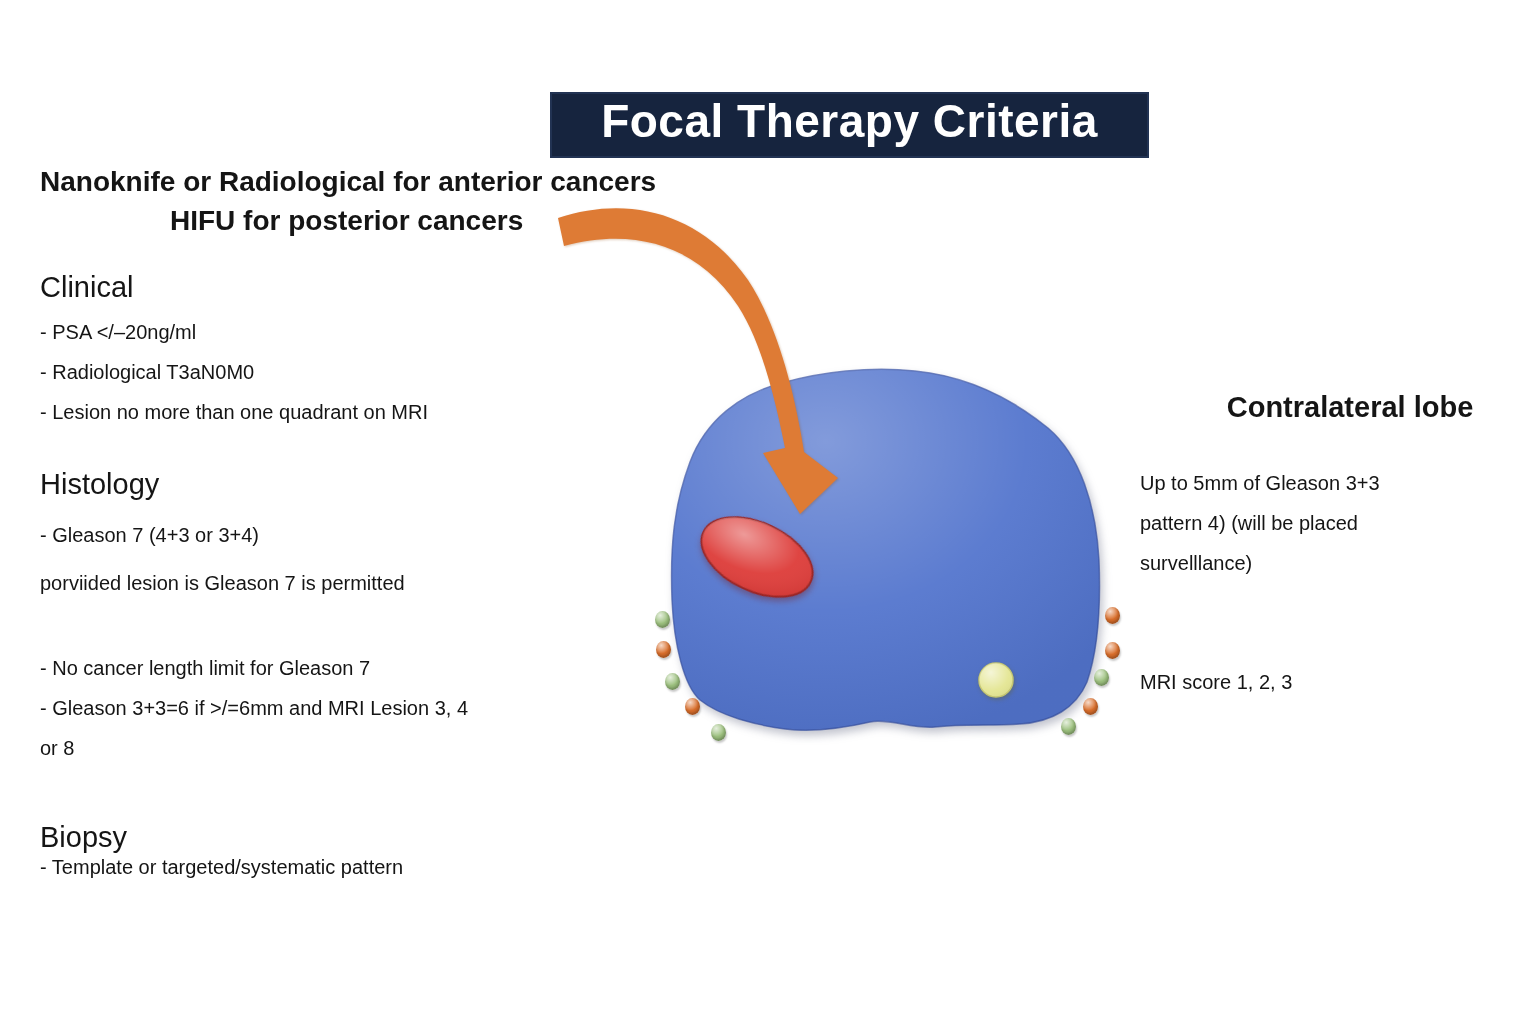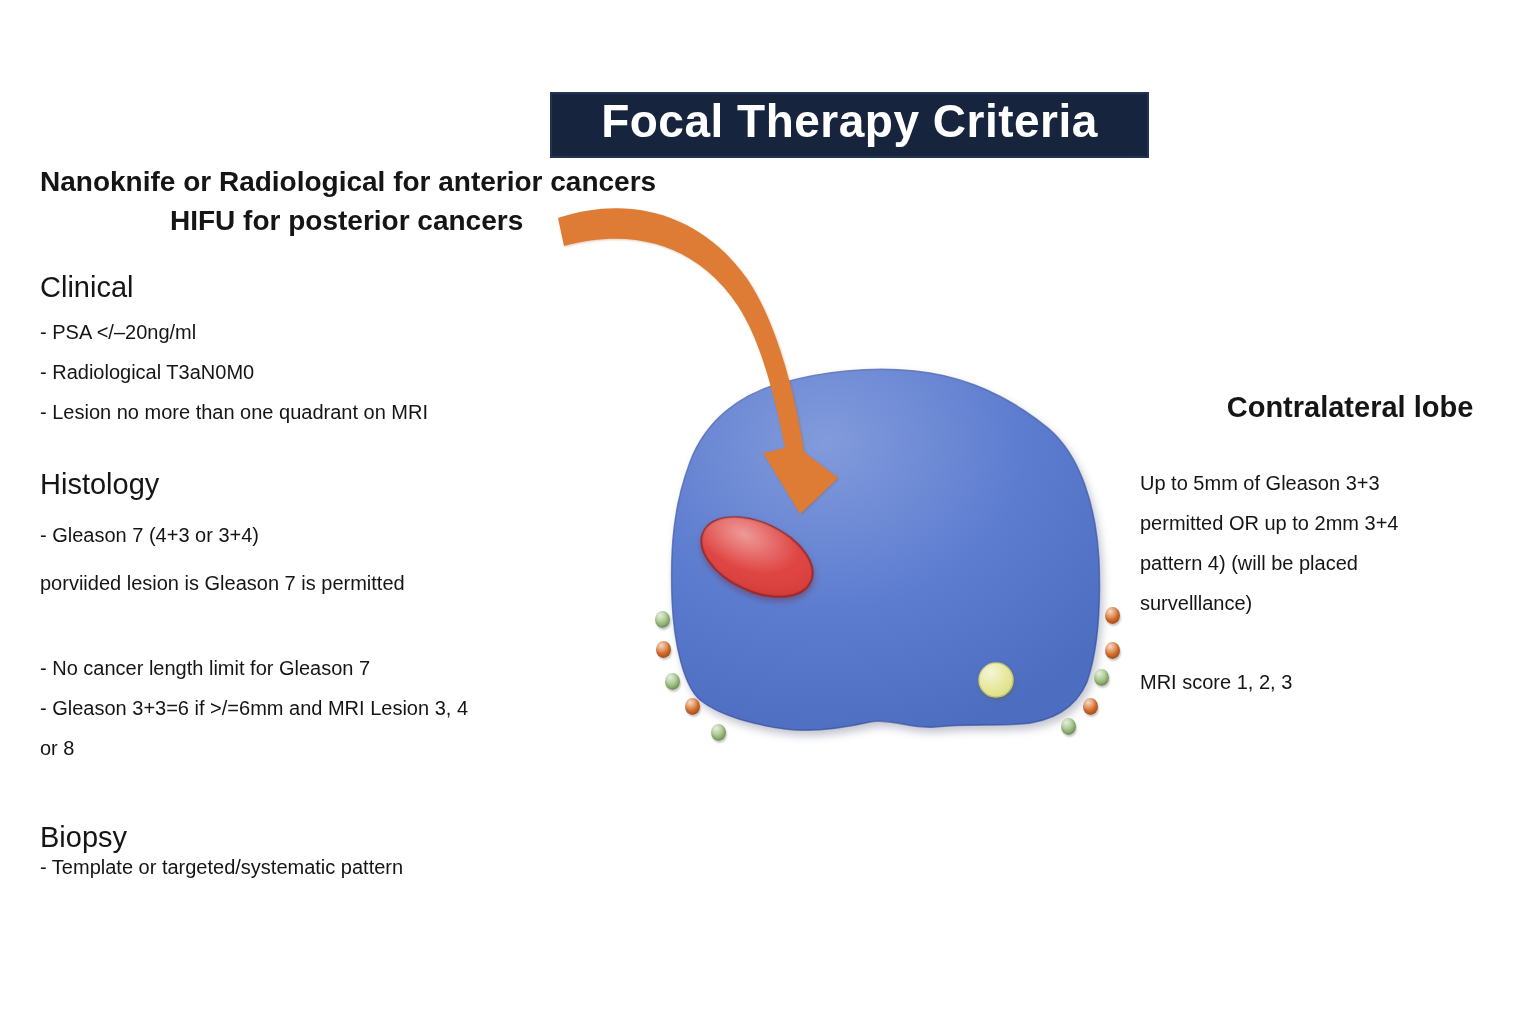--- a/index.html
+++ b/index.html
@@ -172,19 +172,18 @@
     <div class="body-line">- Gleason 3+3=6 if &gt;/=6mm and MRI Lesion 3, 4</div>
     <div class="body-line">or 8</div>
   </div>
 
   <div class="abs heading biop-h">Biopsy</div>
   <div class="abs body-line biop-p1">- Template or targeted/systematic pattern</div>
 
   <div class="abs contra-h">Contralateral lobe</div>
   <div class="abs contra-p">
     <div class="body-line">Up to 5mm of Gleason 3+3</div>
-    <div class="body-line">permitted OR up to 2mm 3+4</div>
     <div class="body-line">pattern 4) (will be placed</div>
     <div class="body-line">survelllance)</div>
   </div>
   <div class="abs body-line contra-mri">MRI score 1, 2, 3</div>
 
 </div>
 
 </body></html>

